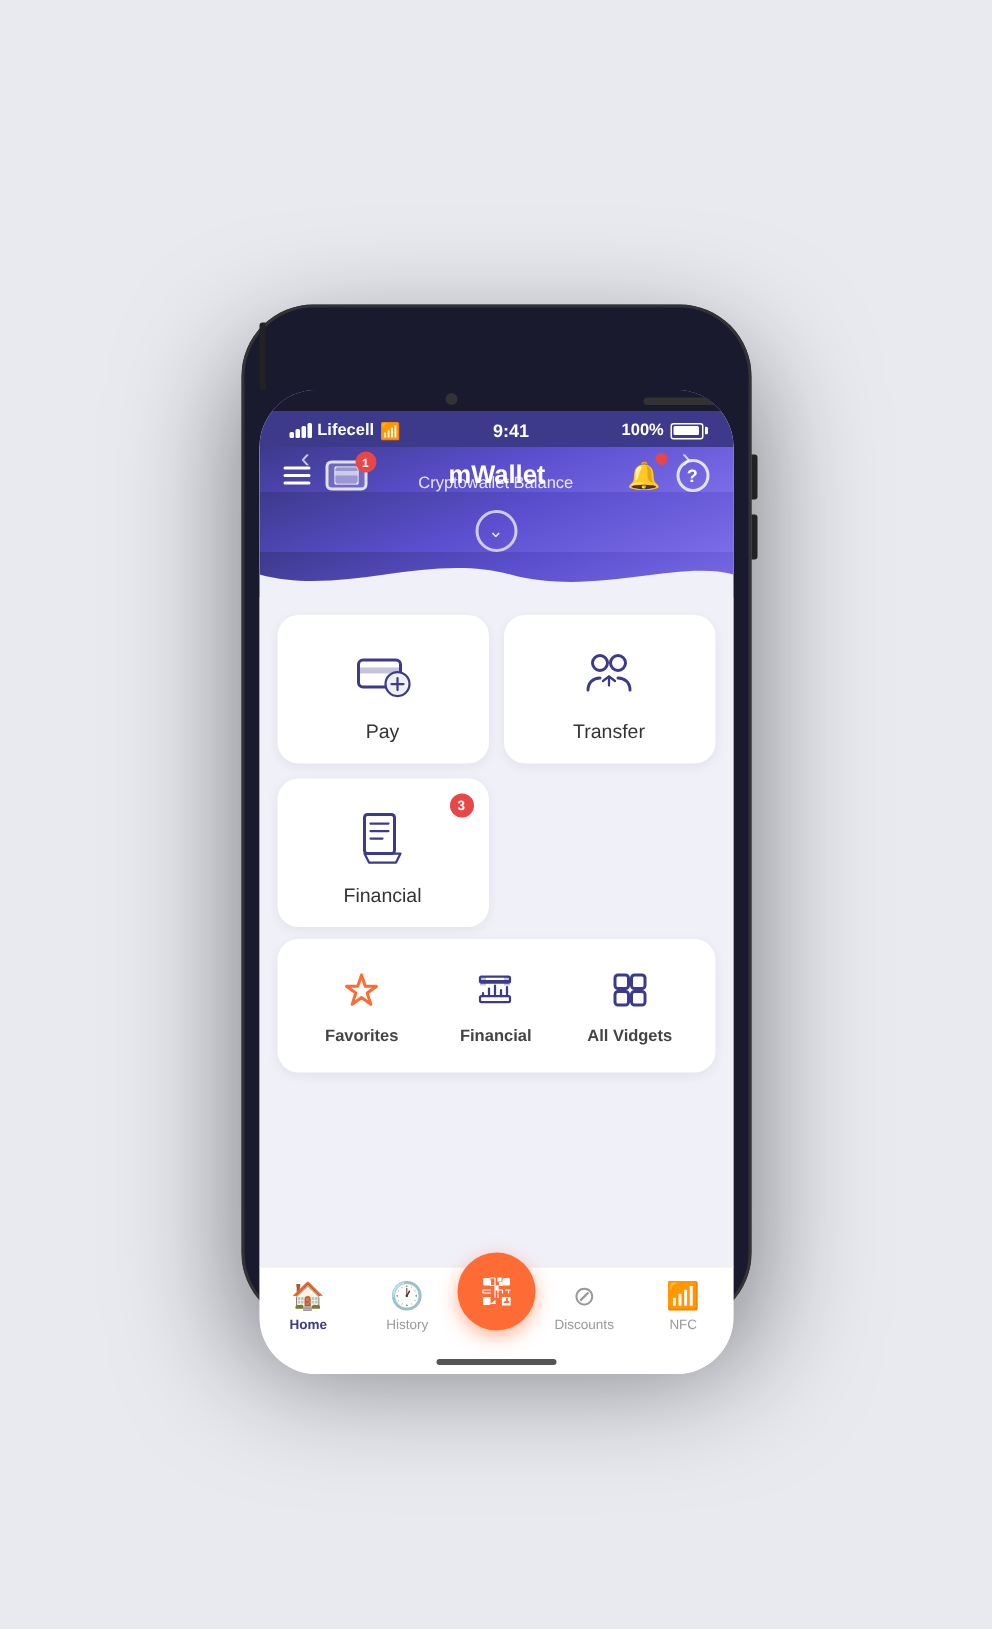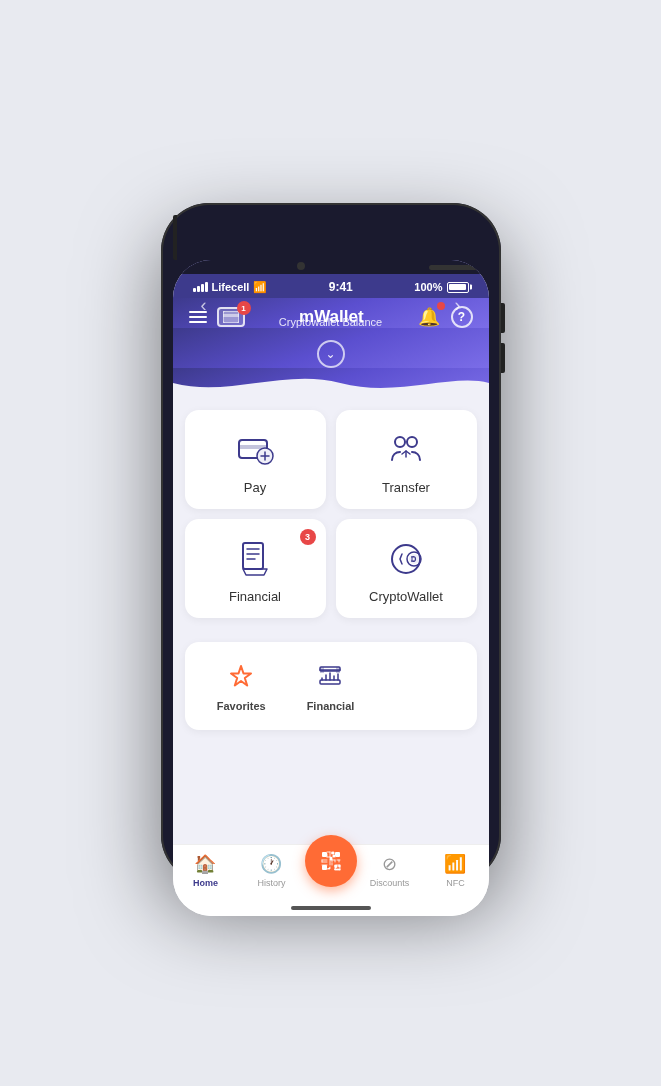--- a/index.html
+++ b/index.html
@@ -294,21 +294,21 @@
       justify-content: center;
     }
 
     
     .widget-row {
       display: grid;
       grid-template-columns: 1fr 1fr 1fr;
       gap: 0;
       padding: 8px 12px 10px;
       background: white;
-      margin: 16px 12px;
+      margin: 0 12px;
       border-radius: 14px;
       box-shadow: 0 2px 8px rgba(0,0,0,0.06);
     }
 
     .widget-item {
       display: flex;
       flex-direction: column;
       align-items: center;
       gap: 6px;
       padding: 12px 6px 8px;
@@ -507,33 +507,20 @@
           <div class="action-icon">
             <svg viewBox="0 0 44 44" fill="none" xmlns="http://www.w3.org/2000/svg">
               <rect x="10" y="6" width="20" height="26" rx="2" stroke="#3d3a8c" stroke-width="2"></rect>
               <path d="M14 12h12M14 17h12M14 22h8" stroke="#3d3a8c" stroke-width="1.5" stroke-linecap="round"></path>
               <path d="M10 32h24l-3 6H13l-3-6z" stroke="#3d3a8c" stroke-width="1.5" stroke-linejoin="round"></path>
             </svg>
           </div>
           <span class="action-label">Financial</span>
         </div>
 
-        <div class="action-card">
-          <div class="action-icon">
-            <svg viewBox="0 0 44 44" fill="none" xmlns="http://www.w3.org/2000/svg">
-              <circle cx="22" cy="22" r="14" stroke="#3d3a8c" stroke-width="2"></circle>
-              <circle cx="30" cy="22" r="7" stroke="#3d3a8c" stroke-width="1.5"></circle>
-              <circle cx="30" cy="22" r="5" fill="#f0f0f8"></circle>
-              <path d="M29 19.5c1.5 0 2.5.8 2.5 2.5S30.5 24.5 29 24.5" stroke="#3d3a8c" stroke-width="1.2" stroke-linecap="round"></path>
-              <path d="M28 19.5v5M27.5 20h2M27.5 24h2" stroke="#3d3a8c" stroke-width="1" stroke-linecap="round"></path>
-              <path d="M18 17l-2 5 2 5" stroke="#3d3a8c" stroke-width="1.5" stroke-linecap="round"></path>
-            </svg>
-          </div>
-          <span class="action-label">CryptoWallet</span>
-        </div>
       </div>
 
       <div class="widget-row">
 
         <div class="widget-item">
           <div>
             <svg width="28" height="28" viewBox="0 0 28 28" fill="none">
               <path d="M14 4l2.5 7.5H24l-6.2 4.5 2.4 7.5L14 19l-6.2 4.5 2.4-7.5L4 11.5h7.5z" stroke="#ff6b35" stroke-width="2" stroke-linejoin="round"></path>
             </svg>
           </div>
@@ -546,20 +533,31 @@
               <rect x="4" y="18" width="20" height="4" rx="1" stroke="#3d3a8c" stroke-width="1.5"></rect>
               <path d="M6 18v-2M10 18v-5M14 18v-7M18 18v-4M22 18v-6" stroke="#3d3a8c" stroke-width="1.5" stroke-linecap="round"></path>
               <path d="M4 8h20" stroke="#3d3a8c" stroke-width="1.5" stroke-linecap="round"></path>
               <path d="M4 5h4v6H4z M20 5h4v6h-4z" fill="#3d3a8c" opacity="0.3" rx="1"></path>
               <rect x="4" y="5" width="20" height="4" rx="1" stroke="#3d3a8c" stroke-width="1.5"></rect>
             </svg>
           </div>
           <span class="widget-label">Financial</span>
         </div>
 
+        <div class="widget-item">
+          <div>
+            <svg width="28" height="28" viewBox="0 0 28 28" fill="none">
+              <rect x="4" y="4" width="9" height="9" rx="2" stroke="#3d3a8c" stroke-width="2"></rect>
+              <rect x="15" y="4" width="9" height="9" rx="2" stroke="#3d3a8c" stroke-width="2"></rect>
+              <rect x="4" y="15" width="9" height="9" rx="2" stroke="#3d3a8c" stroke-width="2"></rect>
+              <rect x="15" y="15" width="9" height="9" rx="2" stroke="#3d3a8c" stroke-width="2"></rect>
+            </svg>
+          </div>
+          <span class="widget-label">All Vidgets</span>
+        </div>
       </div>
 
     </div>
 
     <div class="bottom-nav">
       <div class="nav-item">
         <span class="nav-item-icon active">🏠</span>
         <span class="nav-item-label active">Home</span>
       </div>
       <div class="nav-item">

